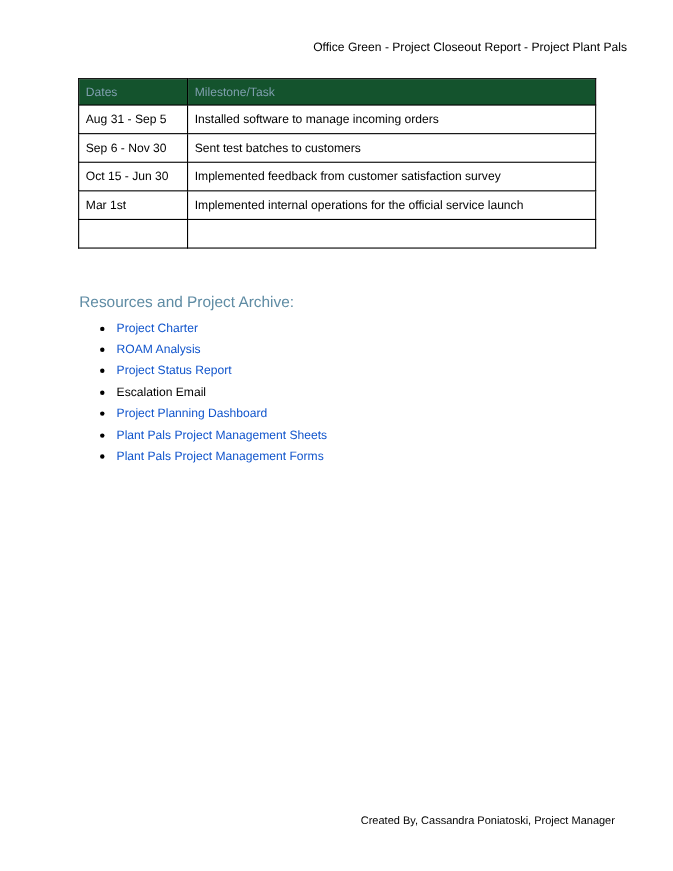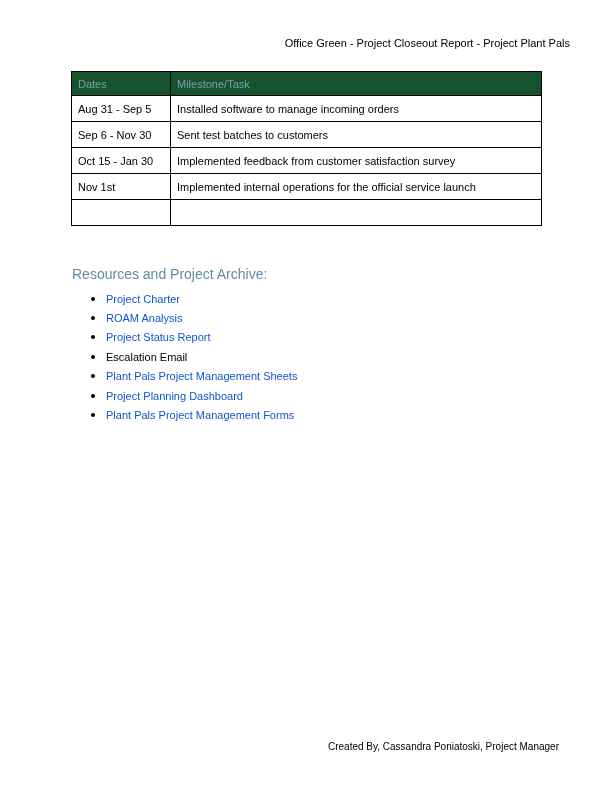--- a/index.html
+++ b/index.html
@@ -109,25 +109,25 @@
     <tbody>
       <tr>
         <td>Aug 31 - Sep 5</td>
         <td>Installed software to manage incoming orders</td>
       </tr>
       <tr>
         <td>Sep 6 - Nov 30</td>
         <td>Sent test batches to customers</td>
       </tr>
       <tr>
-        <td>Oct 15 - Jan 30</td>
+        <td>Oct 15 - Jun 30</td>
         <td>Implemented feedback from customer satisfaction survey</td>
       </tr>
       <tr>
-        <td>Nov 1st</td>
+        <td>Mar 1st</td>
         <td>Implemented internal operations for the official service launch</td>
       </tr>
       <tr>
         <td></td>
         <td></td>
       </tr>
     </tbody>
   </table>
 
   <div class="resources">
@@ -144,25 +144,25 @@
       <li>
         <span class="bullet"></span>
         <a>Project Status Report</a>
       </li>
       <li>
         <span class="bullet"></span>
         <span class="plain-text">Escalation Email</span>
       </li>
       <li>
         <span class="bullet"></span>
-        <a>Plant Pals Project Management Sheets</a>
+        <a>Project Planning Dashboard</a>
       </li>
       <li>
         <span class="bullet"></span>
-        <a>Project Planning Dashboard</a>
+        <a>Plant Pals Project Management Sheets</a>
       </li>
       <li>
         <span class="bullet"></span>
         <a>Plant Pals Project Management Forms</a>
       </li>
     </ul>
   </div>
 
   <div class="doc-footer">Created By, Cassandra Poniatoski, Project Manager</div>
 

